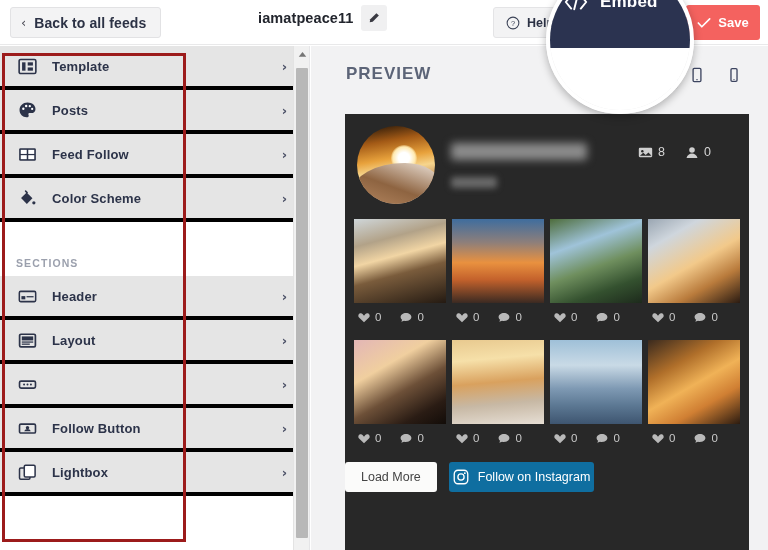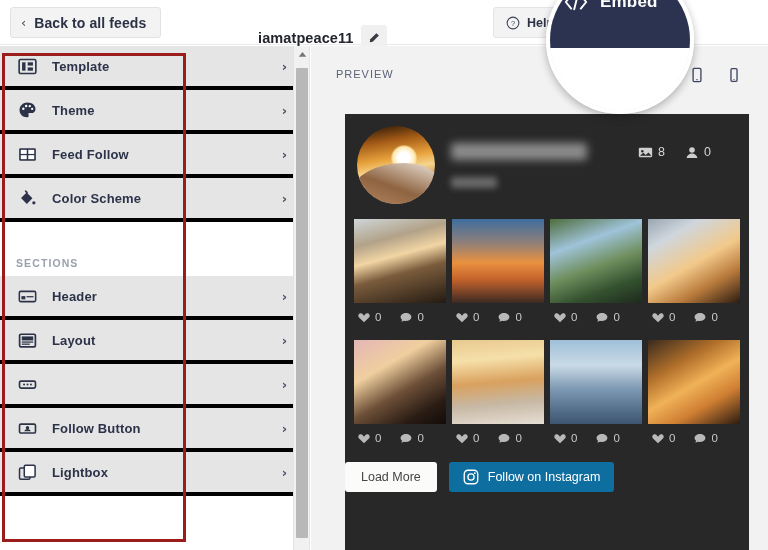--- a/index.html
+++ b/index.html
@@ -34,21 +34,21 @@
   }
   .back-chev {
     color: #4a4a55; font-size: 13px; line-height: 1;
     font-family: "DejaVu Sans", sans-serif;
   }
   .back-label {
     font-size: 14px; color: #2c3245; font-weight: 600;
     letter-spacing: .1px; white-space: nowrap;
   }
   .feed-title-wrap {
-    position: absolute; left: 258px; top: 25px;
+    position: absolute; left: 258px; top: 5px;
     display: flex; align-items: center; gap: 7px;
   }
   .feed-title {
     font-size: 14.5px; color: #22252d; font-weight: 700;
     letter-spacing: .1px;
   }
   .edit-btn {
     width: 26px; height: 26px;
     background: #f0f0f1;
     border-radius: 3px;
@@ -186,22 +186,22 @@
     position: absolute; left: 311px; top: 46px;
     width: 457px; height: 504px;
     background: #f2f2f3;
   }
   .preview-bar {
     position: relative;
     height: 56px;
     display: flex; align-items: center;
   }
   .preview-title {
-    margin-left: 25px;
-    font-size: 11px; font-weight: 400; letter-spacing: 1px;
+    margin-left: 35px;
+    font-size: 17px; font-weight: 700; letter-spacing: 1px;
     color: #5c6477;
   }
   .device-group {
     position: absolute; right: 16px; top: 14px;
     display: flex;
   }
   .device-btn {
     width: 37px; height: 29px;
     display: flex; align-items: center; justify-content: center;
     cursor: pointer;
@@ -289,21 +289,21 @@
     display: flex; align-items: center; justify-content: flex-start;
     gap: 12px; padding-top: 4px;
   }
   .load-more {
     height: 30px; padding: 0 16px;
     background: #fbfbfa; border-radius: 3px;
     display: flex; align-items: center;
     font-size: 12.5px; color: #444; cursor: pointer;
   }
   .follow-ig {
-    height: 30px; padding: 0 14px;
+    height: 30px; padding: 0 4px;
     background: #0f6ea0; border-radius: 3px;
     display: flex; align-items: center; gap: 9px;
     font-size: 12.5px; color: #ffffff; cursor: pointer;
   }
 
   
   .p1 { background: linear-gradient(165deg,#cfd6d9 0%,#b2a288 26%,#f1d5a4 44%,#7a5c3c 62%,#241a12 100%); }
   .p2 { background: linear-gradient(180deg,#3f6d9e 0%,#8e7f7a 28%,#e9913f 52%,#c4622c 72%,#3b2a22 100%); }
   .p3 { background: linear-gradient(160deg,#4e6d3c 0%,#9fc3d9 30%,#6f8f5e 55%,#34512f 78%,#1d2a1c 100%); }
   .p4 { background: linear-gradient(150deg,#9aa6b2 0%,#cfd6dd 22%,#f2c98a 52%,#b97b3c 74%,#2a1b12 100%); }
@@ -341,20 +341,26 @@
       <span class="help-label">Help</span>
     </div>
 
     <div class="embed-btn">
       <svg width="17" height="13" viewBox="0 0 20 14">
         <path d="M6 1.5L1.5 7 6 12.5M14 1.5L18.5 7 14 12.5M11.5 1L8.5 13" fill="none" stroke="#ffffff" stroke-width="1.5" stroke-linecap="round" stroke-linejoin="round"></path>
       </svg>
       <span class="embed-label">Embed</span>
     </div>
 
+    <div class="save-btn">
+      <svg width="14" height="12" viewBox="0 0 16 13">
+        <path d="M1.5 6.5l4 4.3L14.5 1.8" fill="none" stroke="#ffffff" stroke-width="1.9" stroke-linecap="round" stroke-linejoin="round"></path>
+      </svg>
+      <span class="save-label">Save</span>
+    </div>
   </div>
 
   <div class="spotlight">
     <div class="spotlight-inner">
       <div class="spot-dark"></div>
       <div class="spot-embed">
         <svg width="24" height="18" viewBox="0 0 20 14">
           <path d="M6 1.5L1.5 7 6 12.5M14 1.5L18.5 7 14 12.5M11.5 1L8.5 13" fill="none" stroke="#ffffff" stroke-width="1.6" stroke-linecap="round" stroke-linejoin="round"></path>
         </svg>
         <span class="embed-label-big">Embed</span>
@@ -380,21 +386,21 @@
     <div class="nav-item">
       <span class="nav-icon">
         <svg width="19" height="19" viewBox="0 0 20 20">
           <path d="M10 1.6c-4.7 0-8.4 3.5-8.4 8 0 4.4 3.3 7.6 7.4 7.6 1.6 0 2.3-.8 2.3-1.7 0-.6-.4-1-.4-1.6 0-.7.5-1.2 1.3-1.2h1.6c3 0 4.6-1.7 4.6-4.4 0-3.7-3.6-6.7-8.4-6.7z" fill="#2c3349"></path>
           <circle cx="5.6" cy="8.2" r="1.25" fill="#ffffff"></circle>
           <circle cx="8.6" cy="5.2" r="1.25" fill="#ffffff"></circle>
           <circle cx="12.4" cy="5.4" r="1.2" fill="#ffffff"></circle>
           <circle cx="14.9" cy="8.3" r="1.15" fill="#ffffff"></circle>
         </svg>
       </span>
-      <span class="nav-label">Theme</span>
+      <span class="nav-label">Posts</span>
       <span class="nav-chev">›</span>
     </div>
 
     <div class="nav-item">
       <span class="nav-icon">
         <svg width="19" height="19" viewBox="0 0 20 20">
           <rect x="1.2" y="3.4" width="17.6" height="13.2" rx="1.4" fill="#2c3349"></rect>
           <rect x="2.9" y="5.1" width="6.3" height="4.3" fill="#ffffff"></rect>
           <rect x="10.8" y="5.1" width="6.3" height="4.3" fill="#ffffff"></rect>
           <rect x="2.9" y="10.7" width="6.3" height="4.2" fill="#ffffff"></rect>

